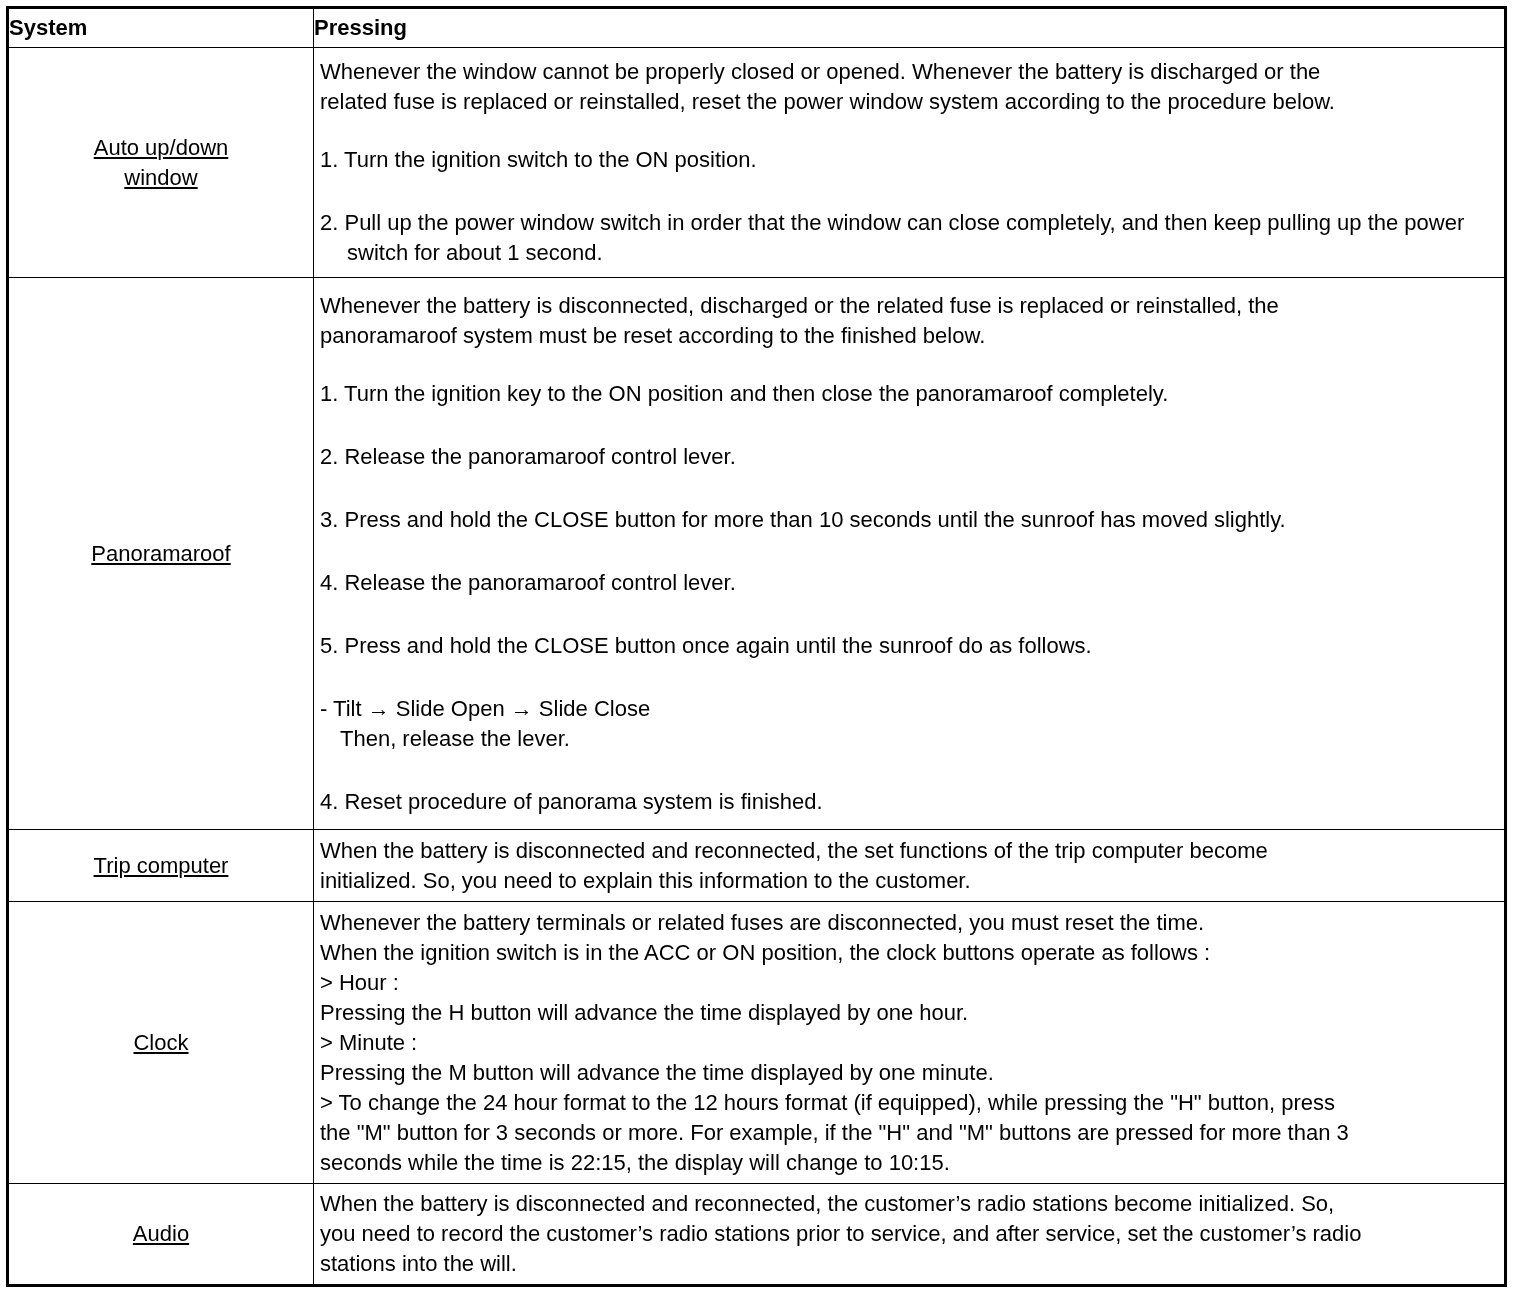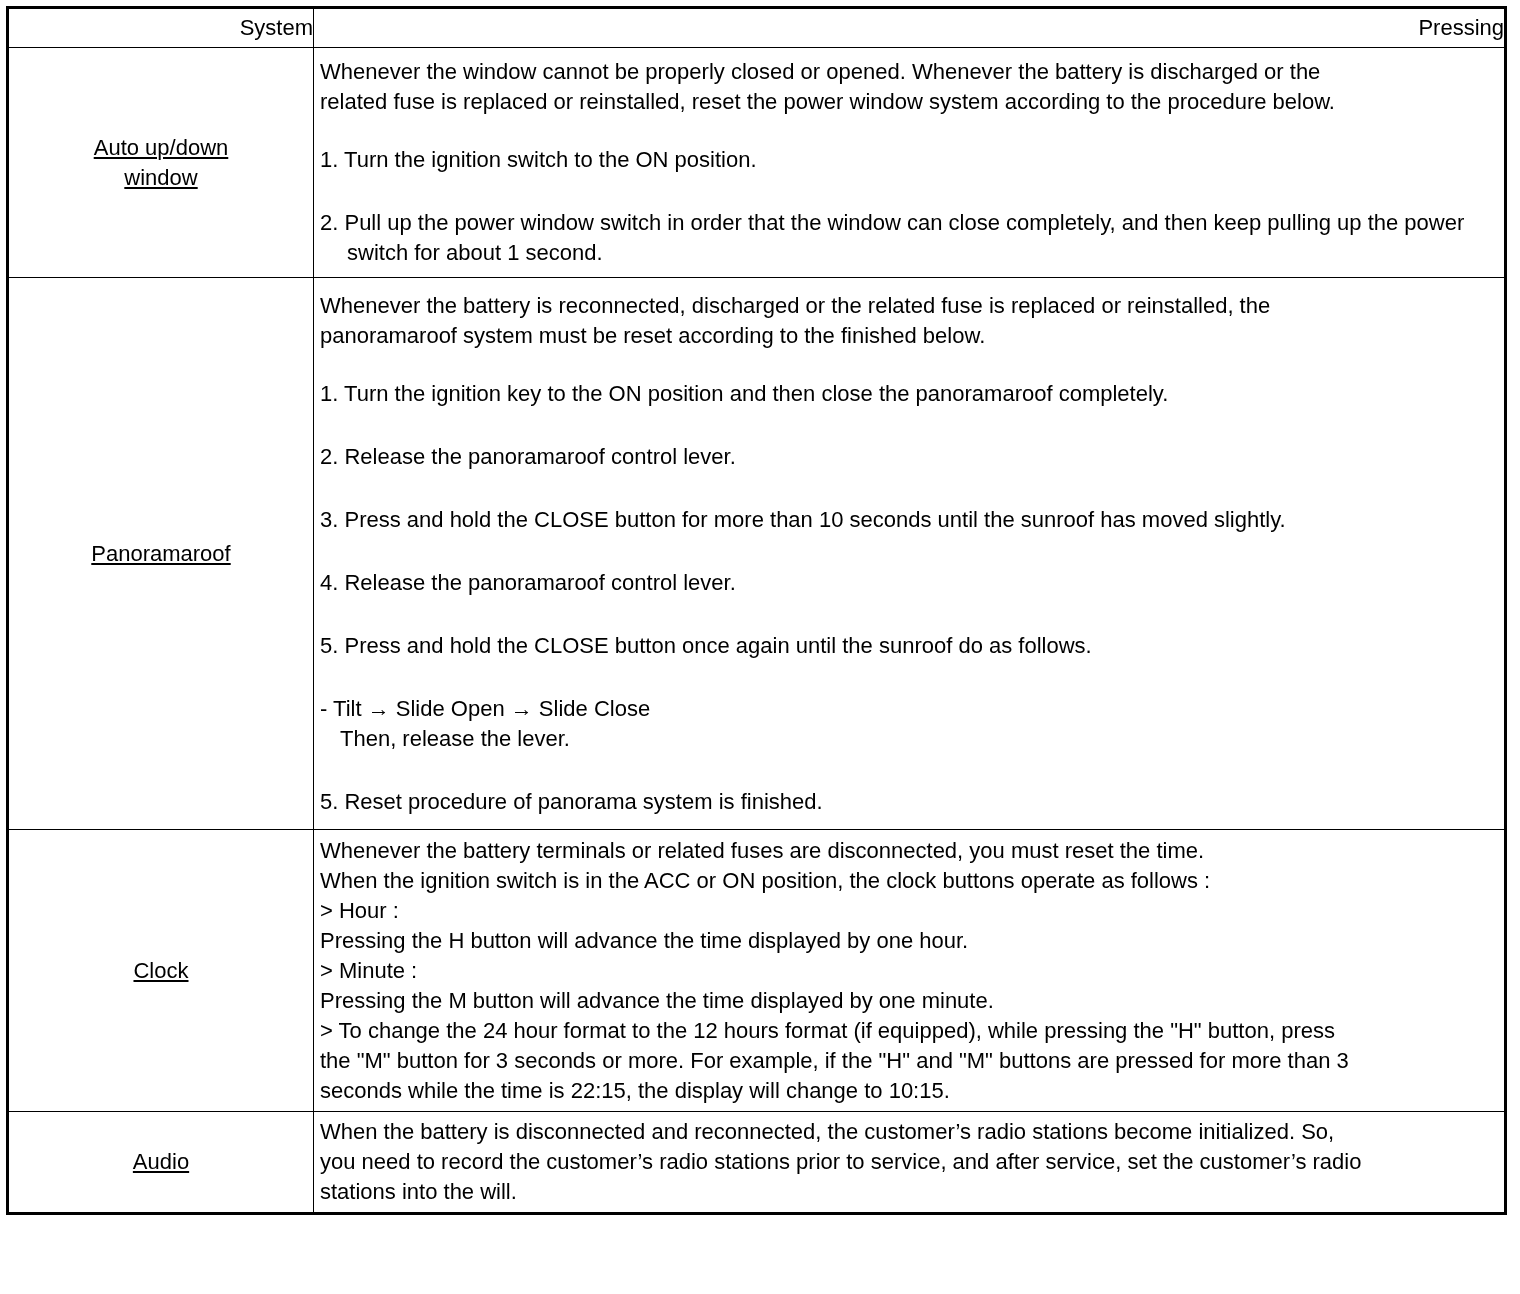--- a/index.html
+++ b/index.html
@@ -9,21 +9,21 @@
     width: 1501px;
     border-collapse: collapse;
     border: 3px solid #000;
     font-size: 22px;
     line-height: 30px;
   }
   table.reset td, table.reset th {
     border: 1.5px solid #000;
     vertical-align: middle;
   }
-  th { font-weight: normal; height: 38px; padding: 0; text-align: right; }
+  th { font-weight: bold; height: 38px; padding: 0; text-align: left; }
   td.sys { width: 296px; text-align: center; padding: 0 4px; text-decoration: underline; }
   td.desc { padding: 4px 6px 4px 6px; text-align: left; }
   .p { margin: 0; }
   .gap-sm { height: 28px; }
   .gap-md { height: 33px; }
   .hang { padding-left: 27px; text-indent: -27px; }
 </style>
 </head>
 <body>
 
@@ -47,40 +47,47 @@
         <div class="gap-sm"></div>
         <p class="p">1. Turn the ignition switch to the ON position.</p>
         <div class="gap-md"></div>
         <p class="p hang">2. Pull up the power window switch in order that the window can close completely, and then keep pulling up the power switch for about 1 second.</p>
       </td>
     </tr>
 
     <tr style="height:552px;">
       <td class="sys">Panoramaroof</td>
       <td class="desc">
-        <p class="p">Whenever the battery is reconnected, discharged or the related fuse is replaced or reinstalled, the</p>
+        <p class="p">Whenever the battery is disconnected, discharged or the related fuse is replaced or reinstalled, the</p>
         <p class="p">panoramaroof system must be reset according to the finished below.</p>
         <div class="gap-sm"></div>
         <p class="p">1. Turn the ignition key to the ON position and then close the panoramaroof completely.</p>
         <div class="gap-md"></div>
         <p class="p">2. Release the panoramaroof control lever.</p>
         <div class="gap-md"></div>
         <p class="p">3. Press and hold the CLOSE button for more than 10 seconds until the sunroof has moved slightly.</p>
         <div class="gap-md"></div>
         <p class="p">4. Release the panoramaroof control lever.</p>
         <div class="gap-md"></div>
         <p class="p">5. Press and hold the CLOSE button once again until the sunroof do as follows.</p>
         <div class="gap-md"></div>
         <p class="p">- Tilt → Slide Open → Slide Close</p>
         <p class="p" style="padding-left:20px;">Then, release the lever.</p>
         <div class="gap-md"></div>
-        <p class="p">5. Reset procedure of panorama system is finished.</p>
+        <p class="p">4. Reset procedure of panorama system is finished.</p>
       </td>
     </tr>
 
+    <tr style="height:72px;">
+      <td class="sys">Trip computer</td>
+      <td class="desc">
+        <p class="p">When the battery is disconnected and reconnected, the set functions of the trip computer become</p>
+        <p class="p">initialized. So, you need to explain this information to the customer.</p>
+      </td>
+    </tr>
 
     <tr style="height:282px;">
       <td class="sys">Clock</td>
       <td class="desc">
         <p class="p">Whenever the battery terminals or related fuses are disconnected, you must reset the time.</p>
         <p class="p">When the ignition switch is in the ACC or ON position, the clock buttons operate as follows :</p>
         <p class="p">&gt; Hour :</p>
         <p class="p">Pressing the H button will advance the time displayed by one hour.</p>
         <p class="p">&gt; Minute :</p>
         <p class="p">Pressing the M button will advance the time displayed by one minute.</p>

